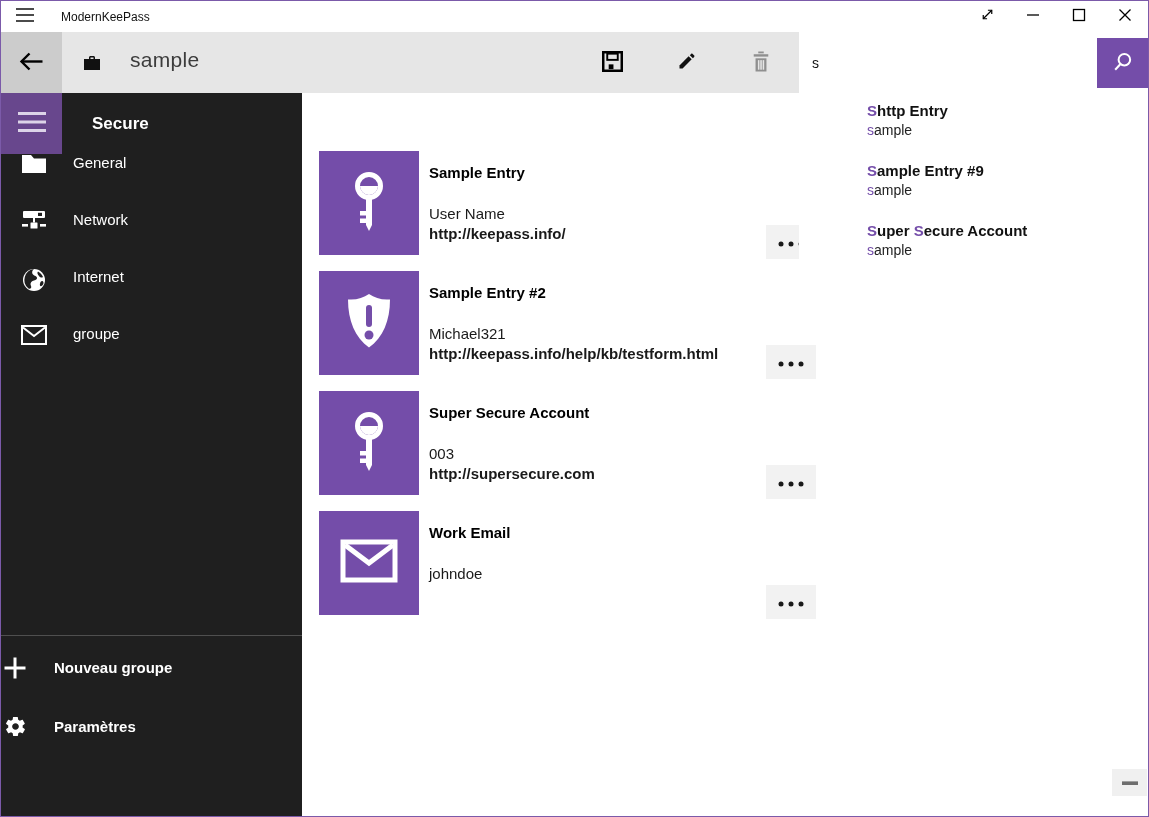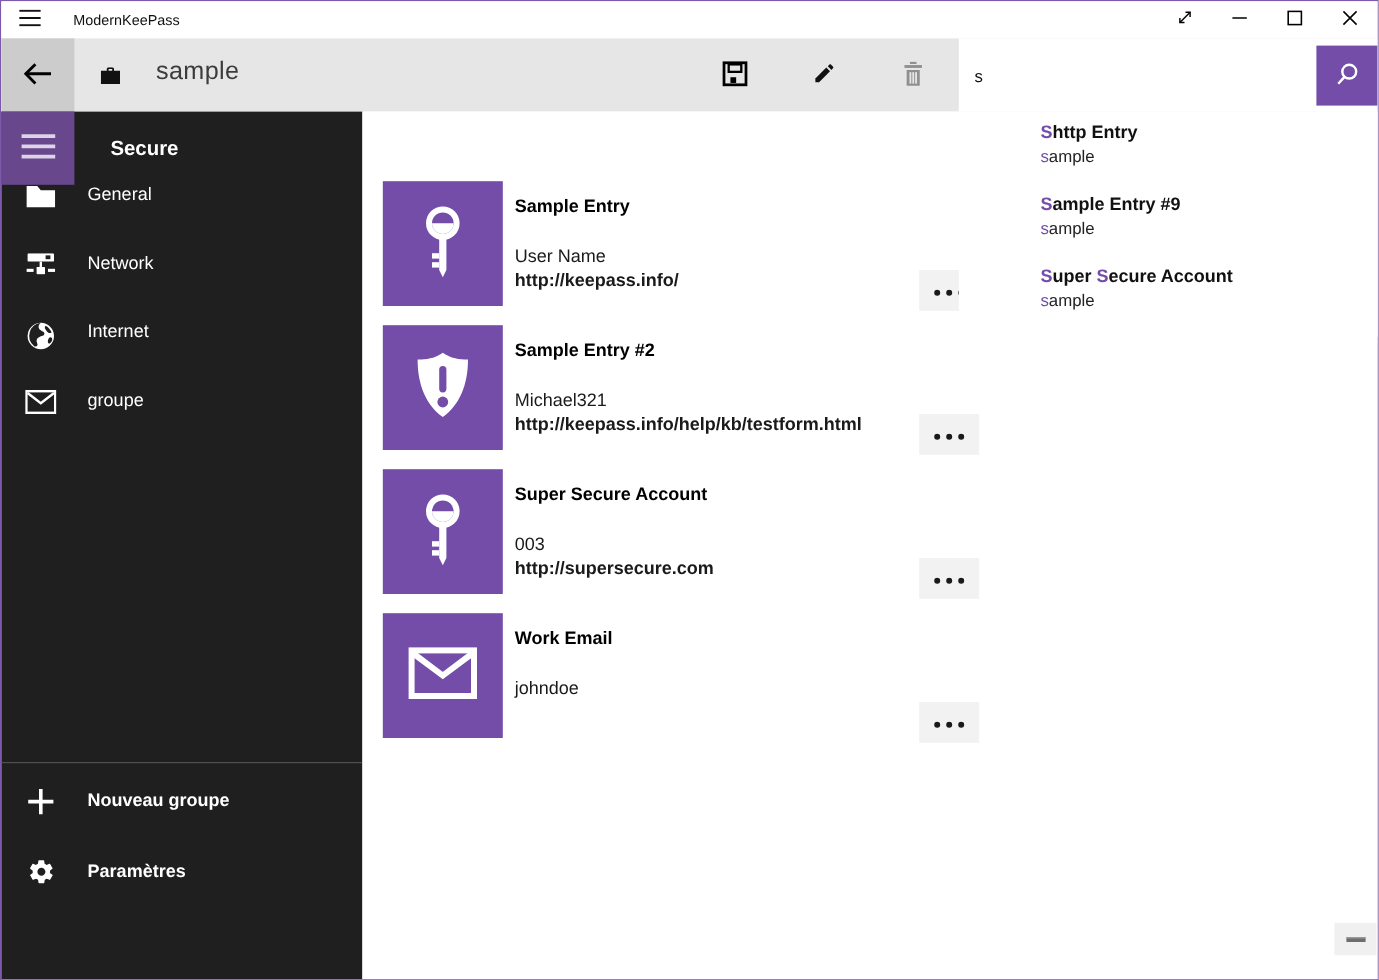--- a/index.html
+++ b/index.html
@@ -42,21 +42,21 @@
   .nav-hamburger { position:absolute; left:0; top:0; width:61px; height:61px; background:#68478d;
                    border:none; display:flex; align-items:center; justify-content:center; cursor:pointer; }
   .sidebar-header { position:absolute; left:91px; top:0; height:61px; line-height:61px;
                     color:#fff; font-size:17px; font-weight:700; }
   .group-list { position:absolute; top:61px; left:0; right:0; }
   .side-item { height:57px; display:flex; align-items:flex-start; padding-left:19px; cursor:pointer; }
   .side-item .icon { width:28px; display:flex; justify-content:center; align-items:center; }
   .side-item .lbl { margin-left:25px; font-size:15px; color:#fff; }
   .separator { position:absolute; top:542px; left:0; right:0; height:1px; background:#4f4f4f; }
   .command-list { position:absolute; top:545px; left:0; right:0; }
-  .cmd-item { height:59px; display:flex; align-items:center; padding-left:19px; cursor:pointer; }
+  .cmd-item { height:59px; display:flex; align-items:center; cursor:pointer; }
   .cmd-item .icon { width:28px; display:flex; justify-content:center; align-items:center; }
   .cmd-item .lbl { margin-left:25px; font-size:15px; font-weight:700; color:#fff; }
 
   
   .main { position:absolute; left:301px; top:92px; right:0; bottom:0; background:#fff; }
   .entry { position:absolute; left:17px; width:497px; height:108px; cursor:pointer; }
   .tile { position:absolute; left:0; top:0; width:100px; height:104px; background:#744da9;
           display:flex; align-items:center; justify-content:center; }
   .entry-text { position:absolute; left:110px; top:0; right:60px; }
   .entry-title { position:absolute; top:13px; font-size:15px; font-weight:700; color:#000; white-space:nowrap; }

